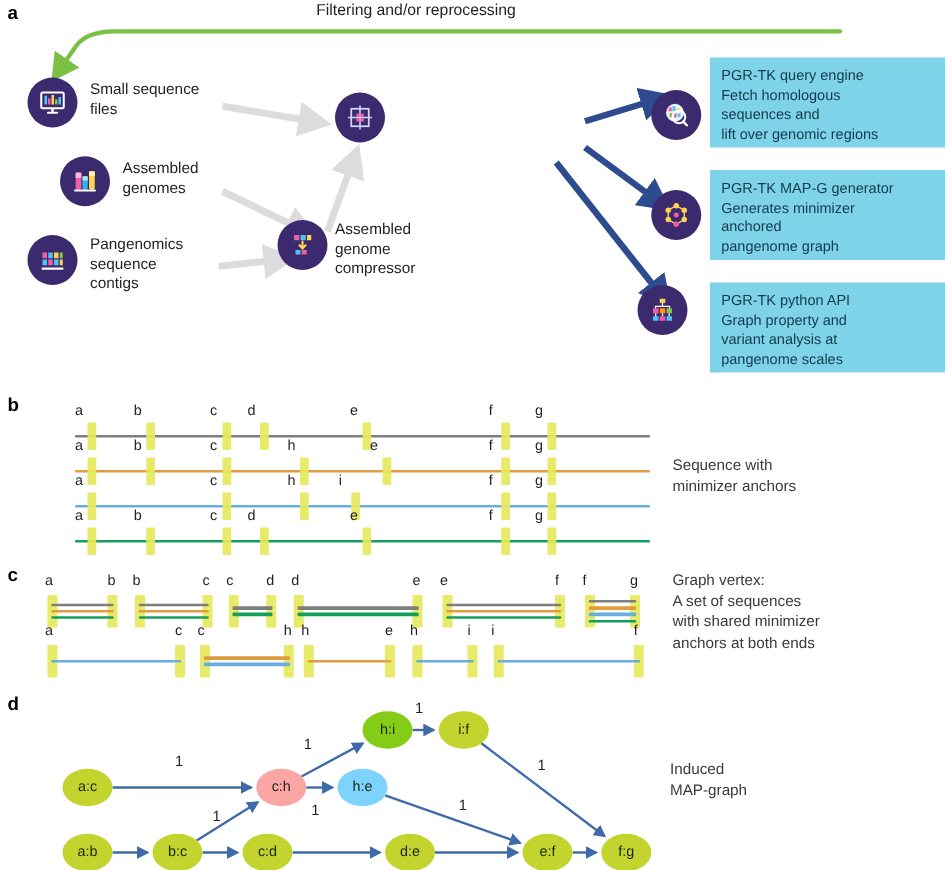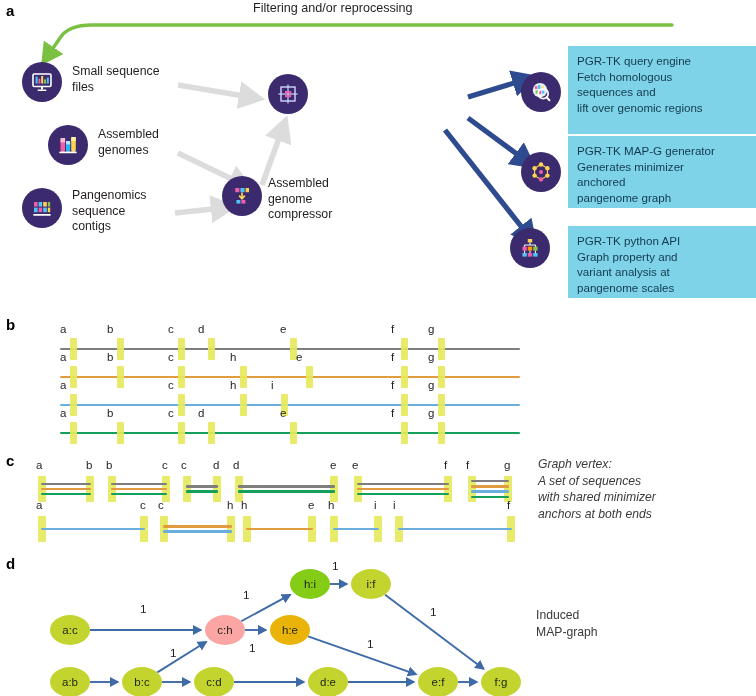--- a/index.html
+++ b/index.html
@@ -175,21 +175,21 @@
       <rect x="7" y="7" width="2.4" height="3" fill="#ef5da8"></rect>
       <rect x="10" y="6" width="2.4" height="4" fill="#4fc3f7"></rect>
       <rect x="13.2" y="7.4" width="2.4" height="3" fill="#ffd54f"></rect>
       <rect x="7.6" y="11.4" width="2.4" height="3.4" fill="#8bc34a"></rect>
       <rect x="10.8" y="11" width="2.4" height="4" fill="#ef5da8"></rect>
       <rect x="14" y="11.8" width="2.4" height="2.8" fill="#4fc3f7"></rect>
       <circle cx="15.2" cy="14.6" r="5" fill="none" stroke="#ffffff" stroke-width="1.7"></circle>
       <line x1="18.6" y1="18.3" x2="21.4" y2="21.2" stroke="#ffffff" stroke-width="2" stroke-linecap="round"></line>
     </svg>
   </div>
-  <div class="cyan-box" style="left:568px;top:46px;width:188px;height:88px;">PGR-TK query engine
+  <div class="cyan-box" style="left:568px;top:46px;width:188px;height:72px;">PGR-TK query engine
 Fetch homologous
 sequences and
 lift over genomic regions</div>
 
   <div class="circ" style="left:521px;top:152px;width:40px;height:40px;">
     <svg width="26" height="26" viewBox="0 0 26 26">
       <path d="M13,5.5 L19.4,9.2 L19.4,16.6 L13,20.4 L6.6,16.6 L6.6,9.2 Z" fill="none" stroke="#ffd54f" stroke-width="1.1"></path>
       <circle cx="13" cy="5.5" r="2.2" fill="#ffd54f"></circle>
       <circle cx="19.4" cy="9.2" r="2.2" fill="#ffd54f"></circle>
       <circle cx="19.4" cy="16.6" r="2.2" fill="#ffd54f"></circle>
@@ -278,20 +278,22 @@
       <div class="seq-letter" style="left: 168px; top: 95px;">c</div>
       <div class="anchor" style="left: 208px; top: 110px;"></div>
       <div class="seq-letter" style="left: 198px; top: 95px;">d</div>
       <div class="anchor" style="left: 290px; top: 110px;"></div>
       <div class="seq-letter" style="left: 280px; top: 95px;">e</div>
       <div class="anchor" style="left: 401px; top: 110px;"></div>
       <div class="seq-letter" style="left: 391px; top: 95px;">f</div>
       <div class="anchor" style="left: 438px; top: 110px;"></div>
       <div class="seq-letter" style="left: 428px; top: 95px;">g</div>
     </div>
+  <div class="side-note" style="left:538px;top:52px;width:210px;">Sequence with
+minimizer anchors</div>
 </div>
 
 <div id="panel-c">
   <div class="panel-letter" style="left:6px;top:4px;">c</div>
   <div id="c-vertices">
       <div class="vtx" style="left: 38px; top: 28px; width: 56px;">
         <div class="vcap" style="left: 0px; top: 0px;"></div>
         <div class="vcap" style="left: 48px; top: 0px;"></div>
         <div class="vline" style="left: 3px; width: 50px; top: 6.6px; background: rgb(126, 126, 126);"></div>
         <div class="vline" style="left: 3px; width: 50px; top: 11.8px; background: rgb(224, 156, 62);"></div>
@@ -373,21 +375,21 @@
       <div class="vlab" style="left: 328px; top: 51px;">h</div>
       <div class="vlab" style="left: 374px; top: 51px;">i</div>
       <div class="vtx" style="left: 395px; top: 68px; width: 120px;">
         <div class="vcap" style="left: 0px; top: 0px;"></div>
         <div class="vcap" style="left: 112px; top: 0px;"></div>
         <div class="vline" style="left: 3px; width: 114px; top: 11.8px; background: rgb(106, 174, 222);"></div>
       </div>
       <div class="vlab" style="left: 393px; top: 51px;">i</div>
       <div class="vlab" style="left: 507px; top: 51px;">f</div>
     </div>
-  <div class="side-note" style="left:538px;top:8px;width:216px;font-style:italic;">Graph vertex:
+  <div class="side-note" style="left:538px;top:8px;width:216px;">Graph vertex:
 A set of sequences
 with shared minimizer
 anchors at both ends</div>
 </div>
 
 <div id="panel-d">
   <div class="panel-letter" style="left:6px;top:2px;">d</div>
   <svg id="d-edges" class="abs" style="left:0;top:0;" width="756" height="143">
     <defs>
       <marker id="dhead" markerWidth="5.4" markerHeight="5.4" refX="4.4" refY="2.7" orient="auto">
@@ -406,21 +408,21 @@
       <line x1="308.1111377651457" y1="83.36337272829444" x2="416.1150216762498" y2="121.31068329165532" stroke="#3f6aa8" stroke-width="1.9" marker-end="url(#dhead)"></line>
       <line x1="385.105920345328" y1="41.63369379878574" x2="483.69998610170376" y2="115.95845106128436" stroke="#3f6aa8" stroke-width="1.9" marker-end="url(#dhead)"></line>
       <line x1="458" y1="129" x2="477" y2="129" stroke="#3f6aa8" stroke-width="1.9" marker-end="url(#dhead)"></line>
     </svg>
   <div id="d-nodes">
       <div class="node" style="left: 50px; top: 62px; background: rgb(195, 212, 46);">a:c</div>
       <div class="node" style="left: 50px; top: 114px; background: rgb(195, 212, 46);">a:b</div>
       <div class="node" style="left: 122px; top: 114px; background: rgb(195, 212, 46);">b:c</div>
       <div class="node" style="left: 194px; top: 114px; background: rgb(195, 212, 46);">c:d</div>
       <div class="node" style="left: 205px; top: 62px; background: #fca5a5;">c:h</div>
-      <div class="node" style="left: 270px; top: 62px; background: #eab308;">h:e</div>
+      <div class="node" style="left: 270px; top: 62px; background: #7dd3fc;">h:e</div>
       <div class="node" style="left: 290px; top: 16px; background: #84cc16;">h:i</div>
       <div class="node" style="left: 351px; top: 16px; background: rgb(195, 212, 46);">i:f</div>
       <div class="node" style="left: 308px; top: 114px; background: rgb(195, 212, 46);">d:e</div>
       <div class="node" style="left: 418px; top: 114px; background: rgb(195, 212, 46);">e:f</div>
       <div class="node" style="left: 481px; top: 114px; background: rgb(195, 212, 46);">f:g</div>
     </div>
   <div id="d-weights">
       <div class="wlab" style="left: 140px; top: 49px;">1</div>
       <div class="wlab" style="left: 92px; top: 141px;">3</div>
       <div class="wlab" style="left: 168px; top: 141px;">2</div>

